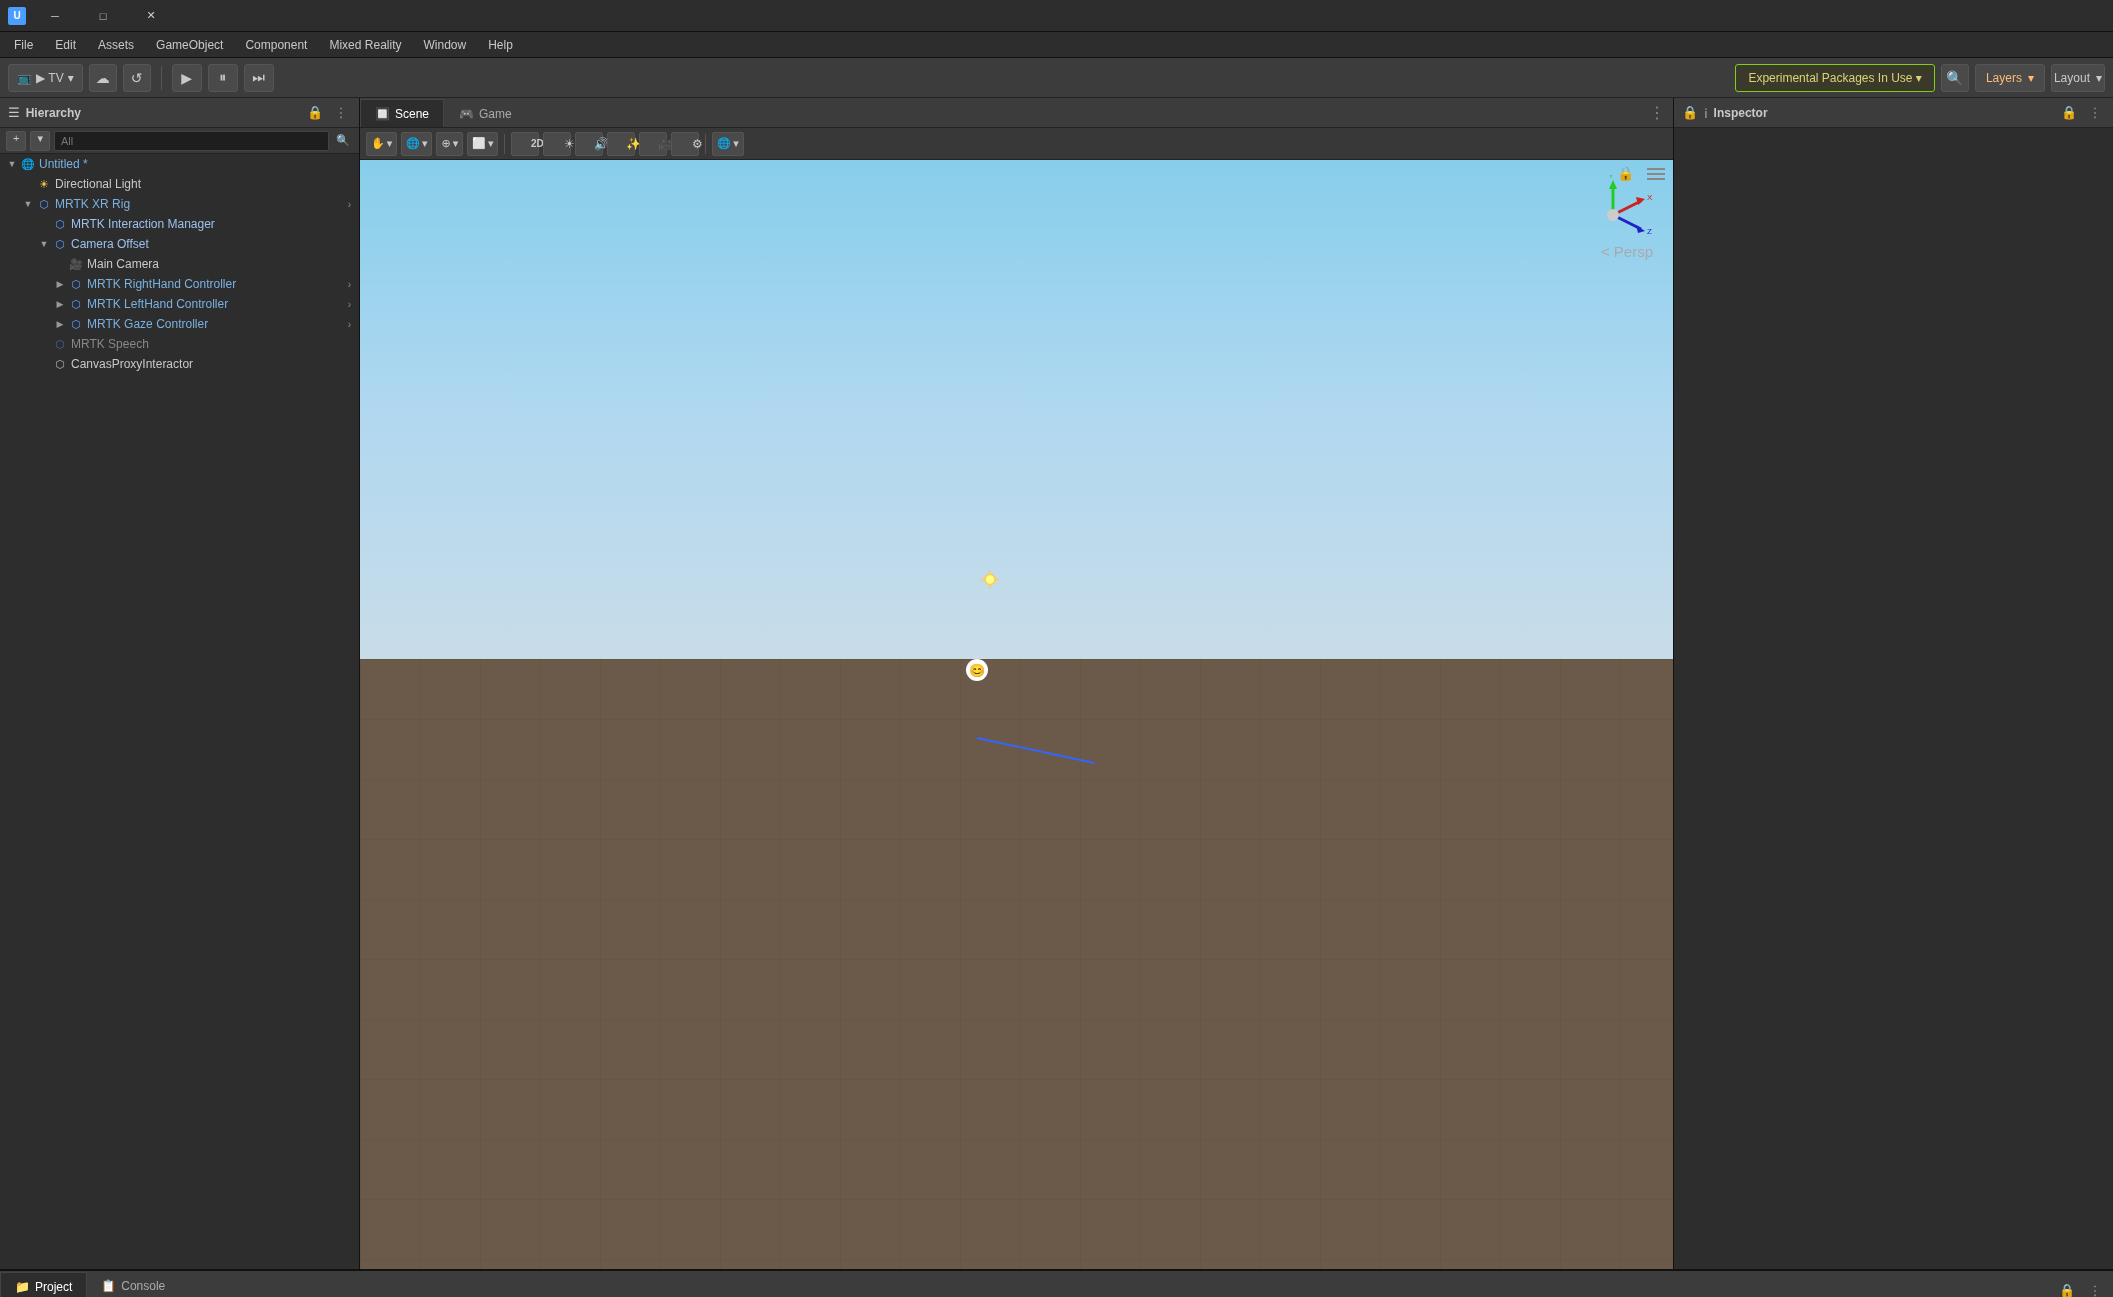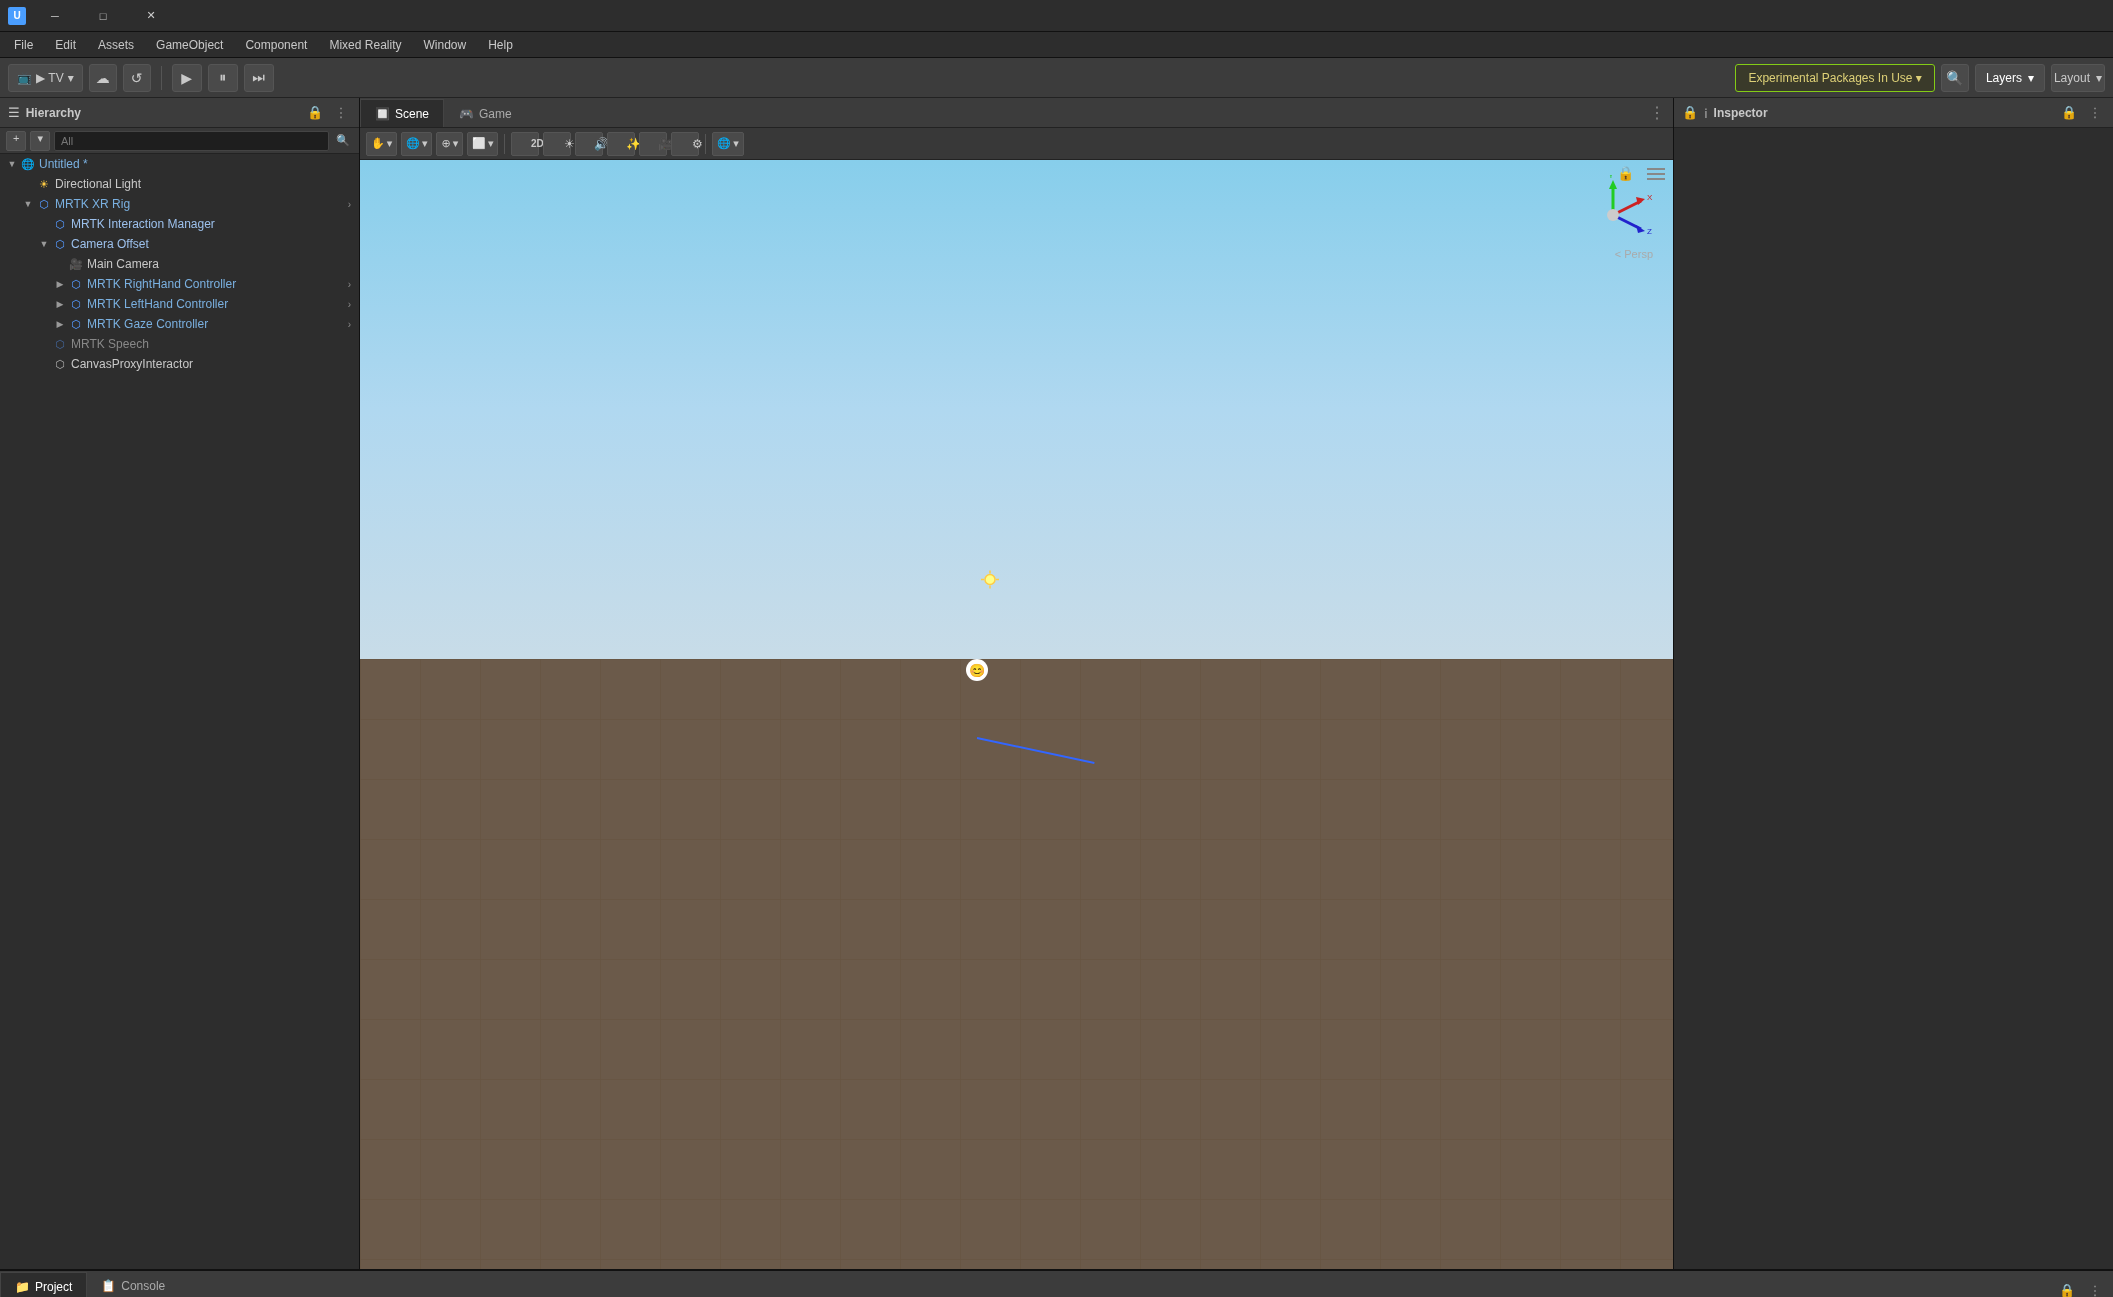--- a/index.html
+++ b/index.html
@@ -104,21 +104,21 @@
       font-size: 12px;
       cursor: pointer;
       display: flex; align-items: center; gap: 4px;
     }
     .center-spacer { flex: 1; }
     .layers-dropdown {
       height: 28px; padding: 0 10px;
       background: #4a4a4a;
       border: 1px solid #555;
       border-radius: 3px;
-      color: #ffffff;
+      color: #fdba74;
       font-size: 12px;
       cursor: pointer;
       display: flex; align-items: center; gap: 6px;
     }
     .layout-dropdown {
       height: 28px; padding: 0 2px;
       background: #4a4a4a;
       border: 1px solid #555;
       border-radius: 3px;
       color: #c8c8c8;
@@ -336,21 +336,21 @@
     }
     
     .scene-gizmo {
       position: absolute;
       top: 15px; right: 20px;
       width: 80px; height: 80px;
     }
     .gizmo-label-persp {
       position: absolute;
       bottom: -5px; right: 0;
-      font-size: 11px; color: #aaa;
+      font-size: 15px; color: #aaa;
     }
     
     .scene-hamburger {
       position: absolute;
       top: 8px; right: 8px;
       display: flex; flex-direction: column; gap: 3px;
     }
     .ham-line {
       width: 18px; height: 2px;
       background: #888;

